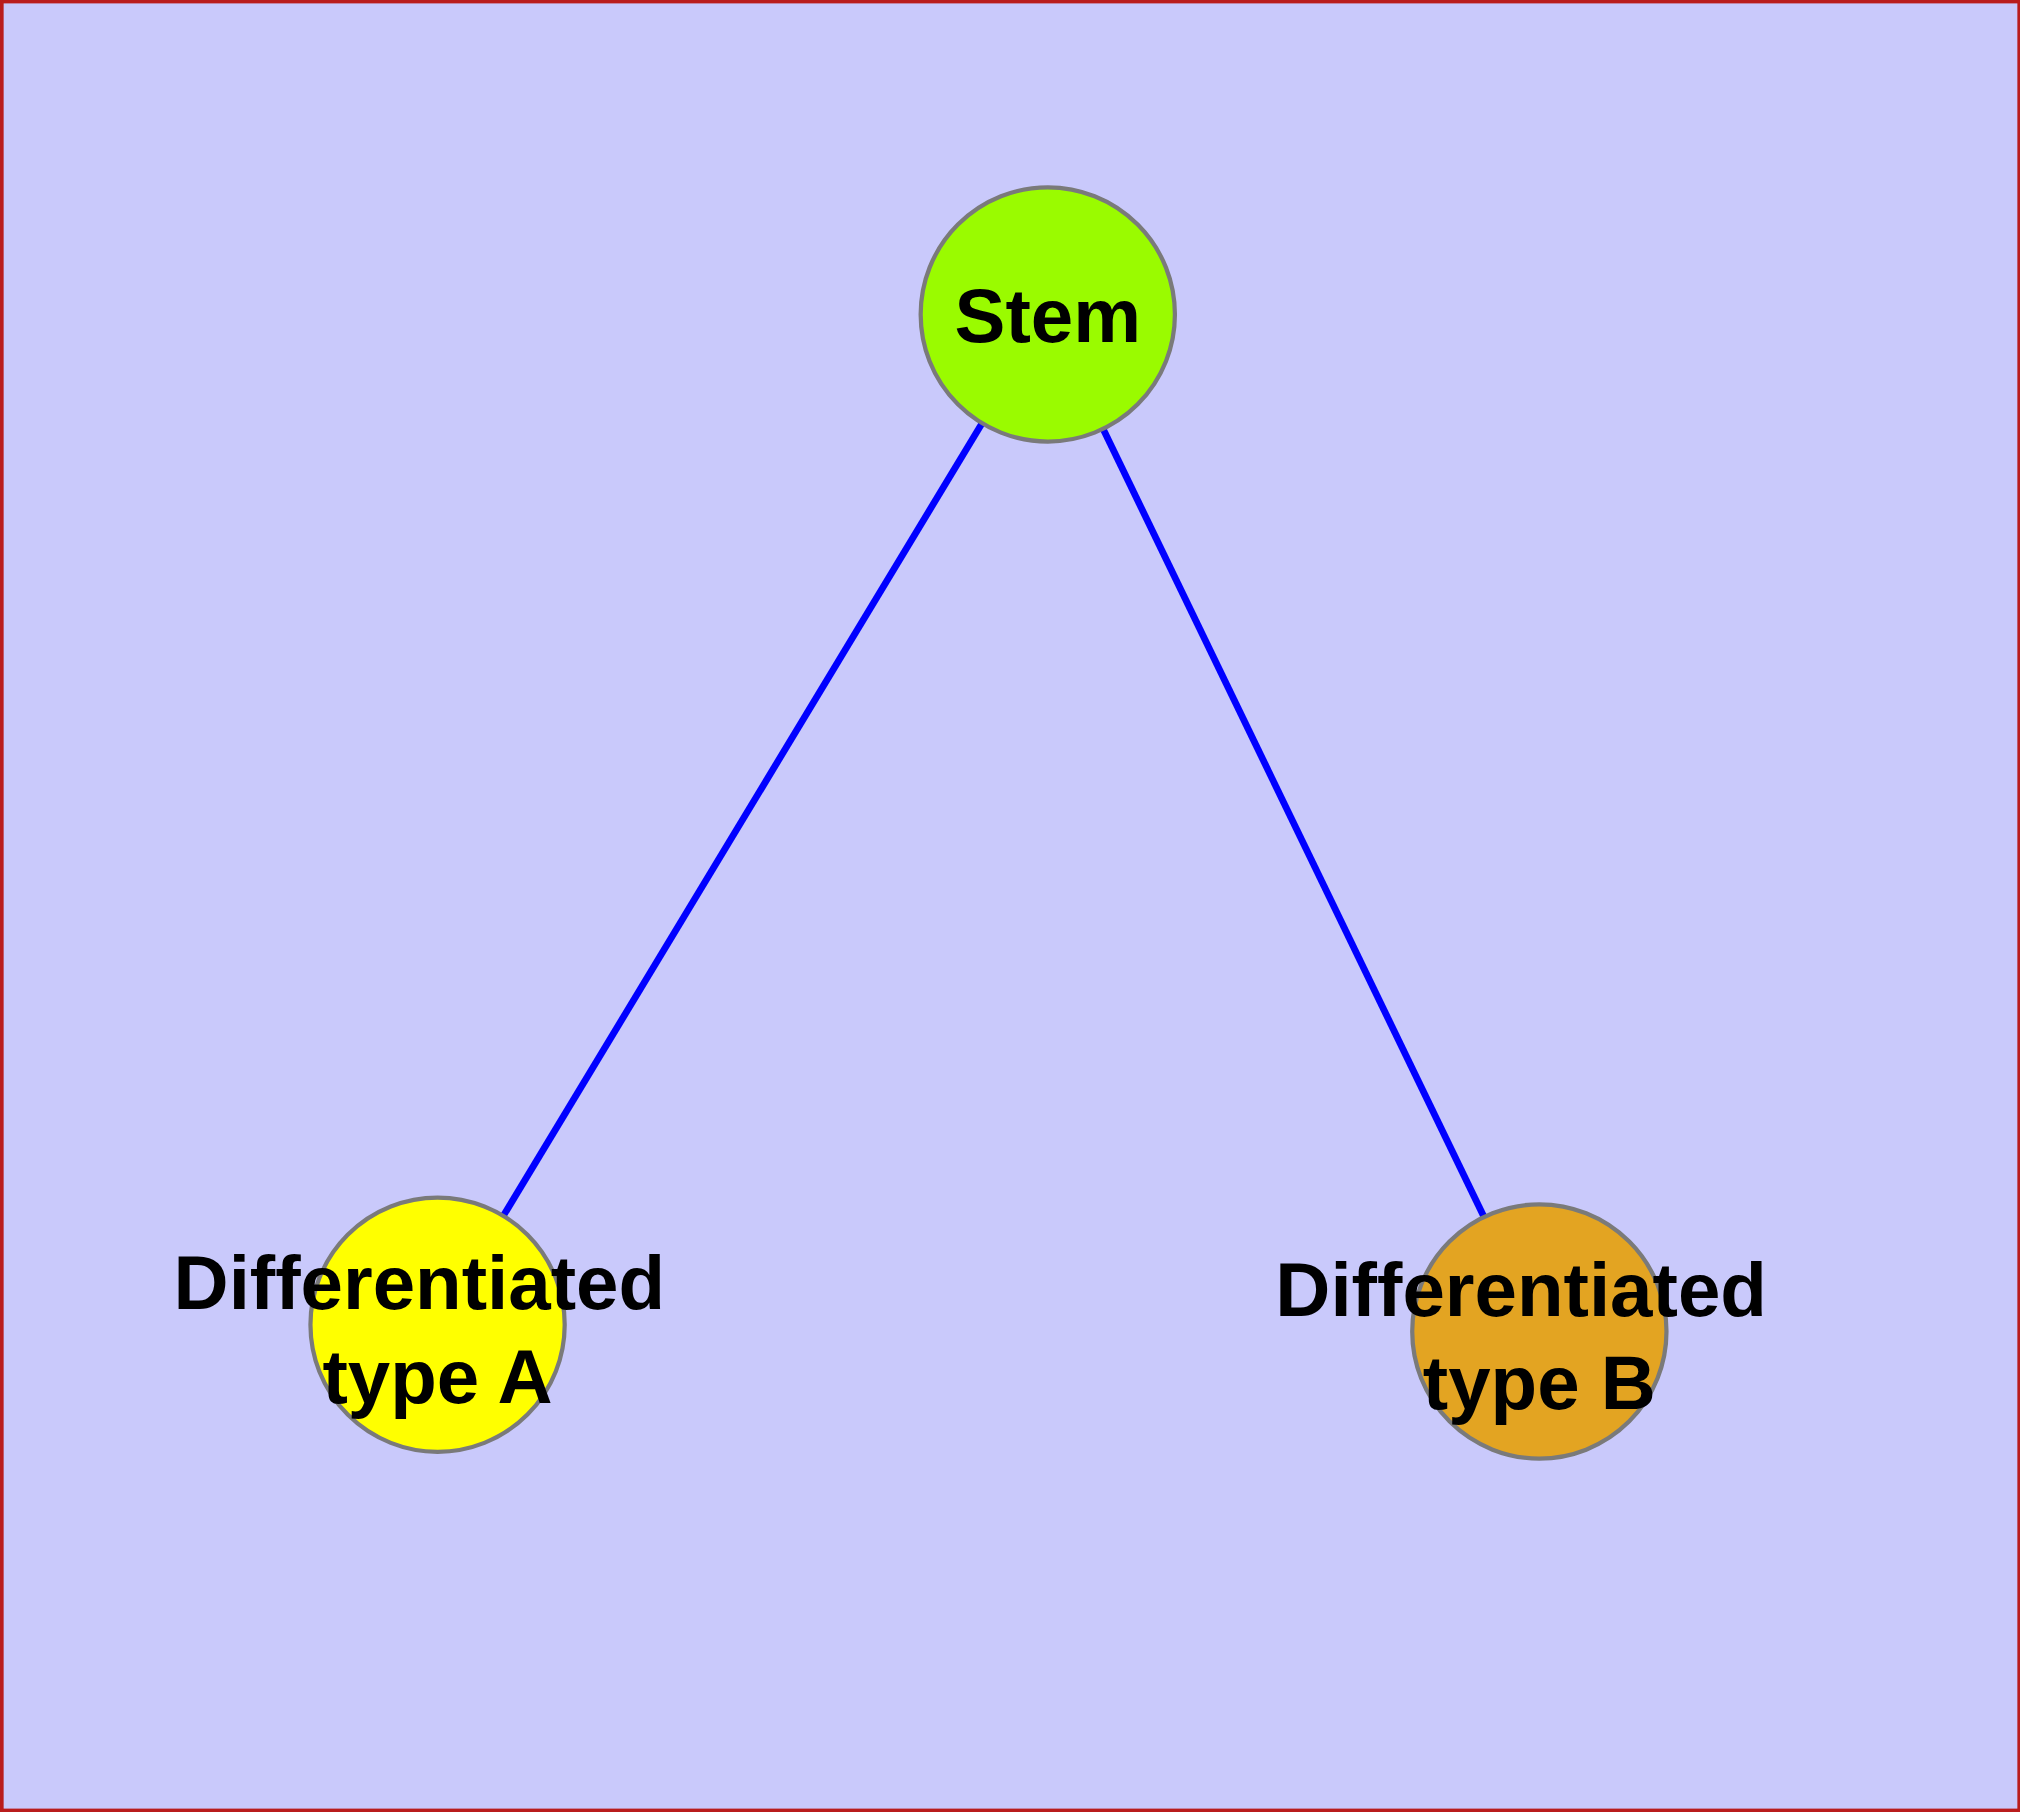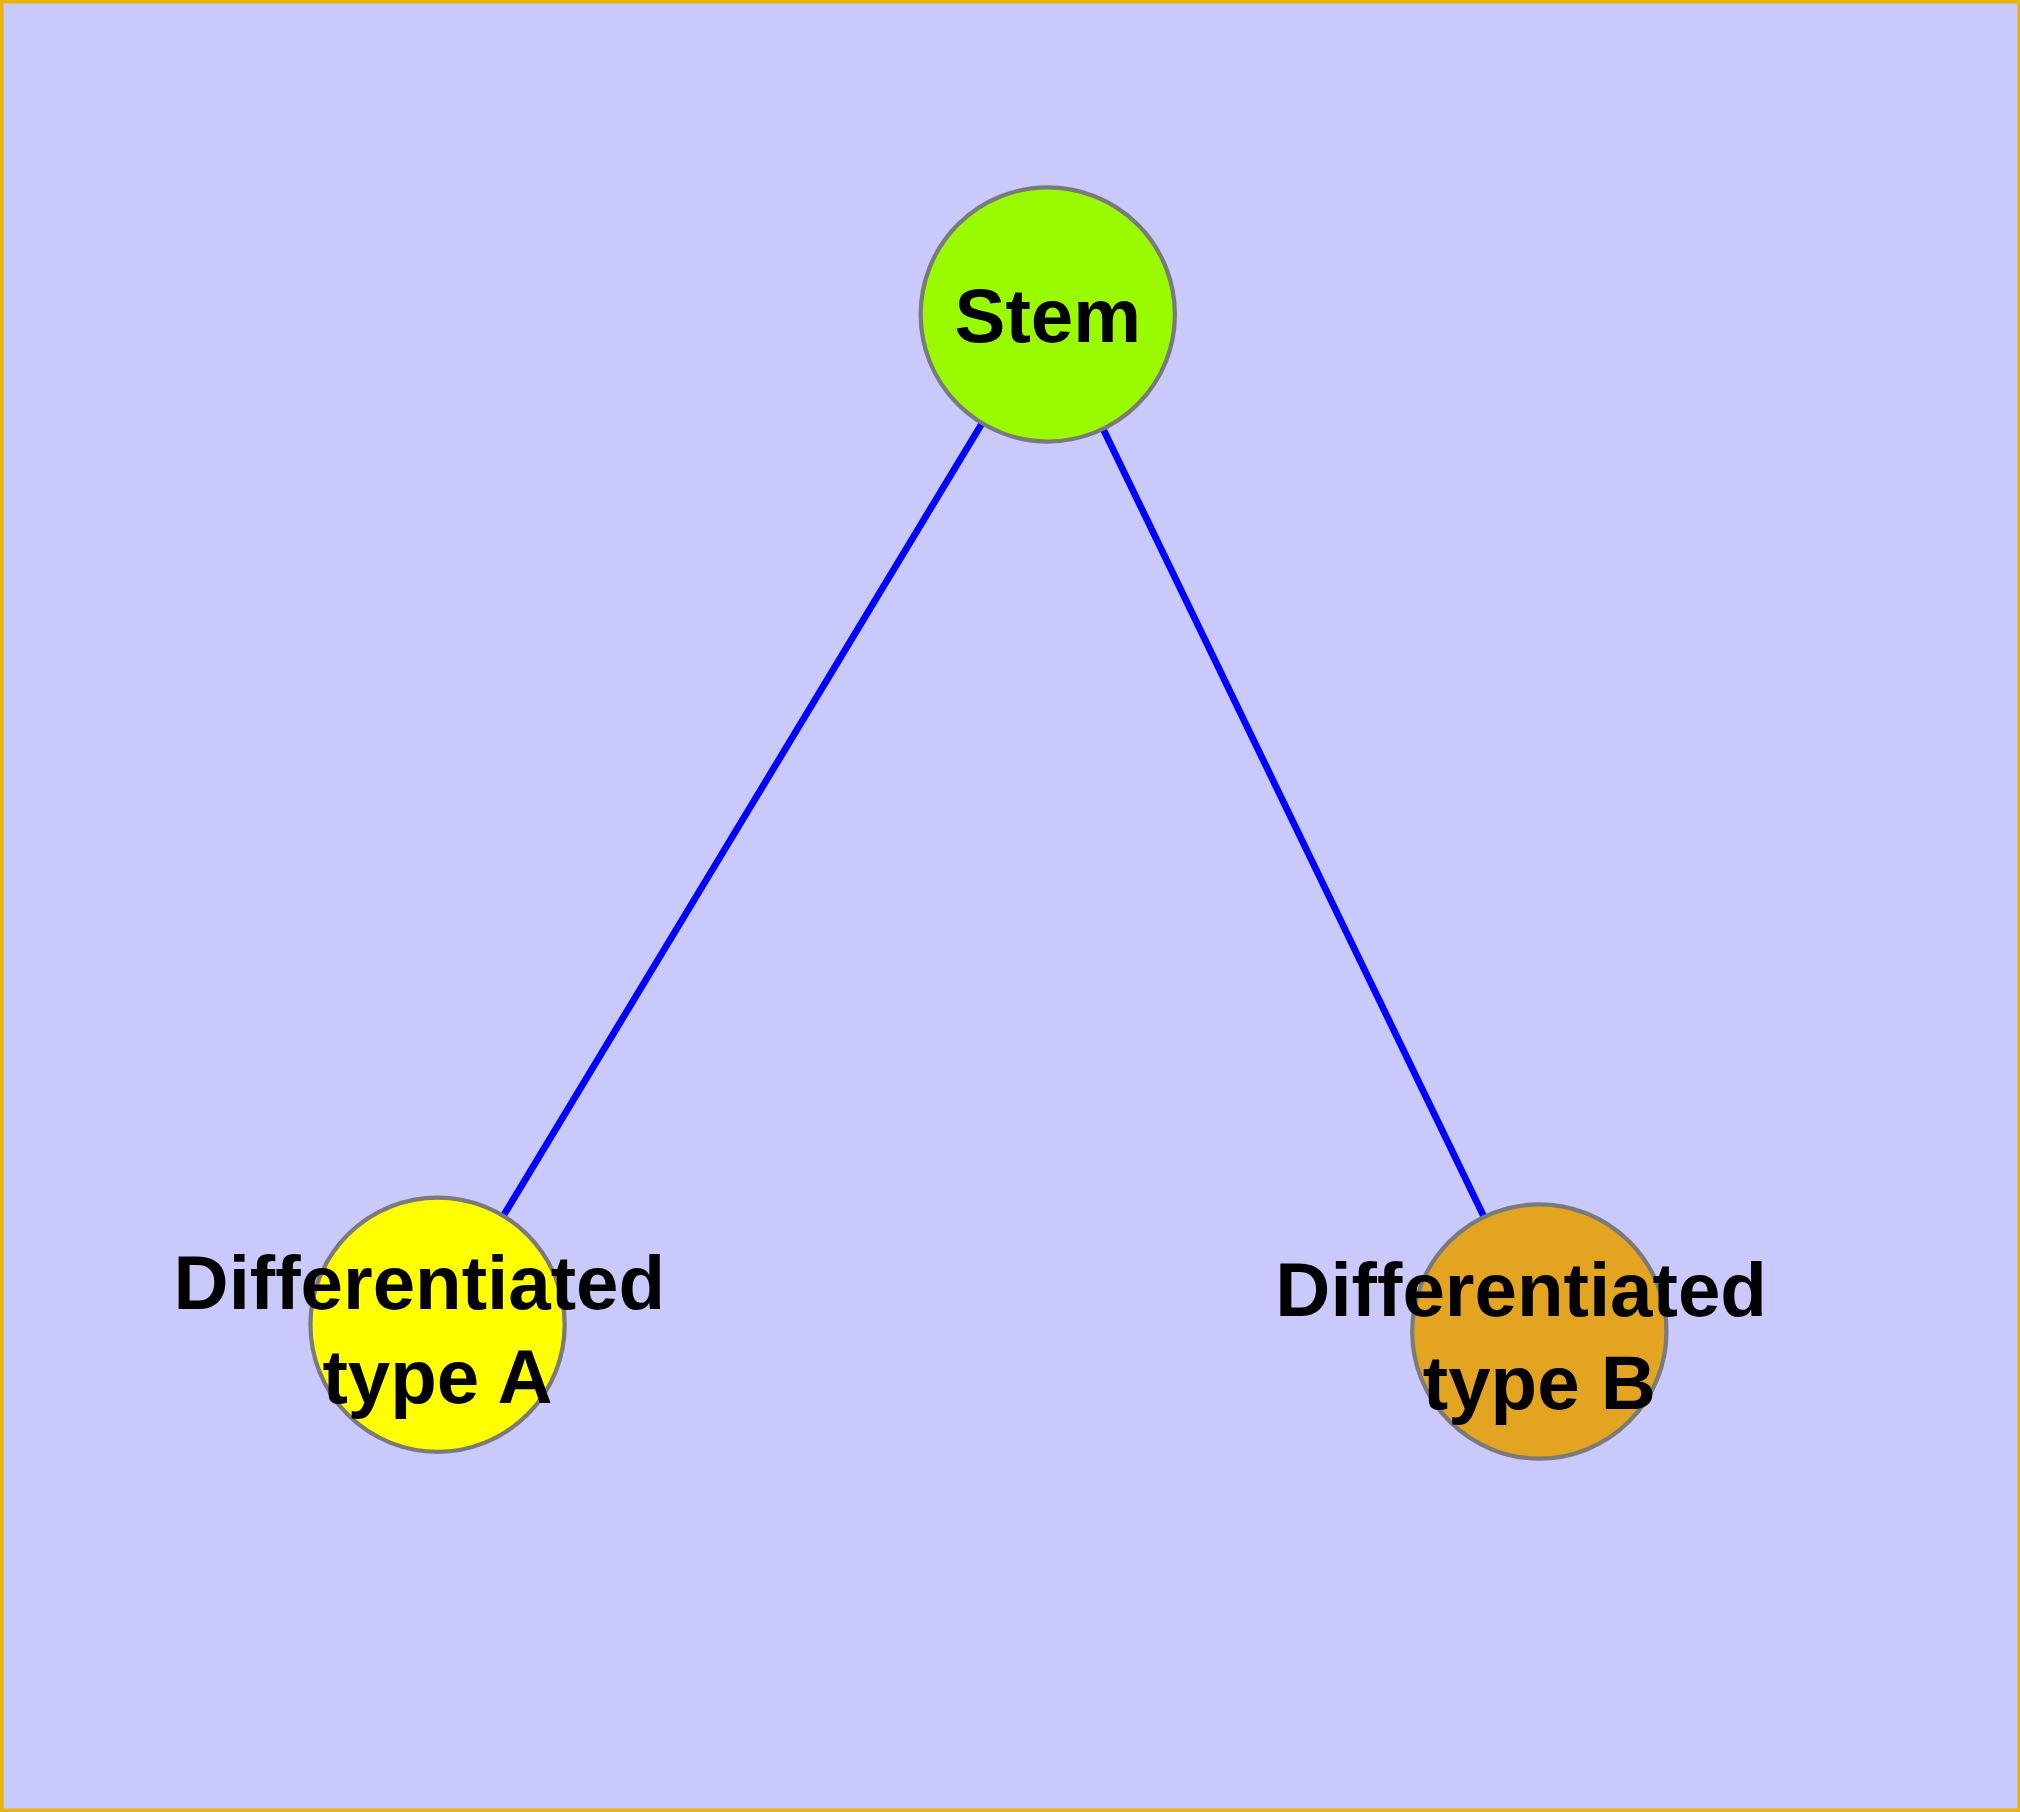--- a/index.html
+++ b/index.html
@@ -4,21 +4,21 @@
 <style>
   html, body {
     margin: 0;
     padding: 0;
     background: #ffffff;
   }
   .frame {
     position: relative;
     width: 2021px;
     height: 1812px;
-    background: #eab308;
+    background: #b91c1c;
     overflow: hidden;
     text-align: right;
   }
   .frame svg {
     position: absolute;
     top: 0;
     left: 0;
     display: block;
   }
   .nlabel {

